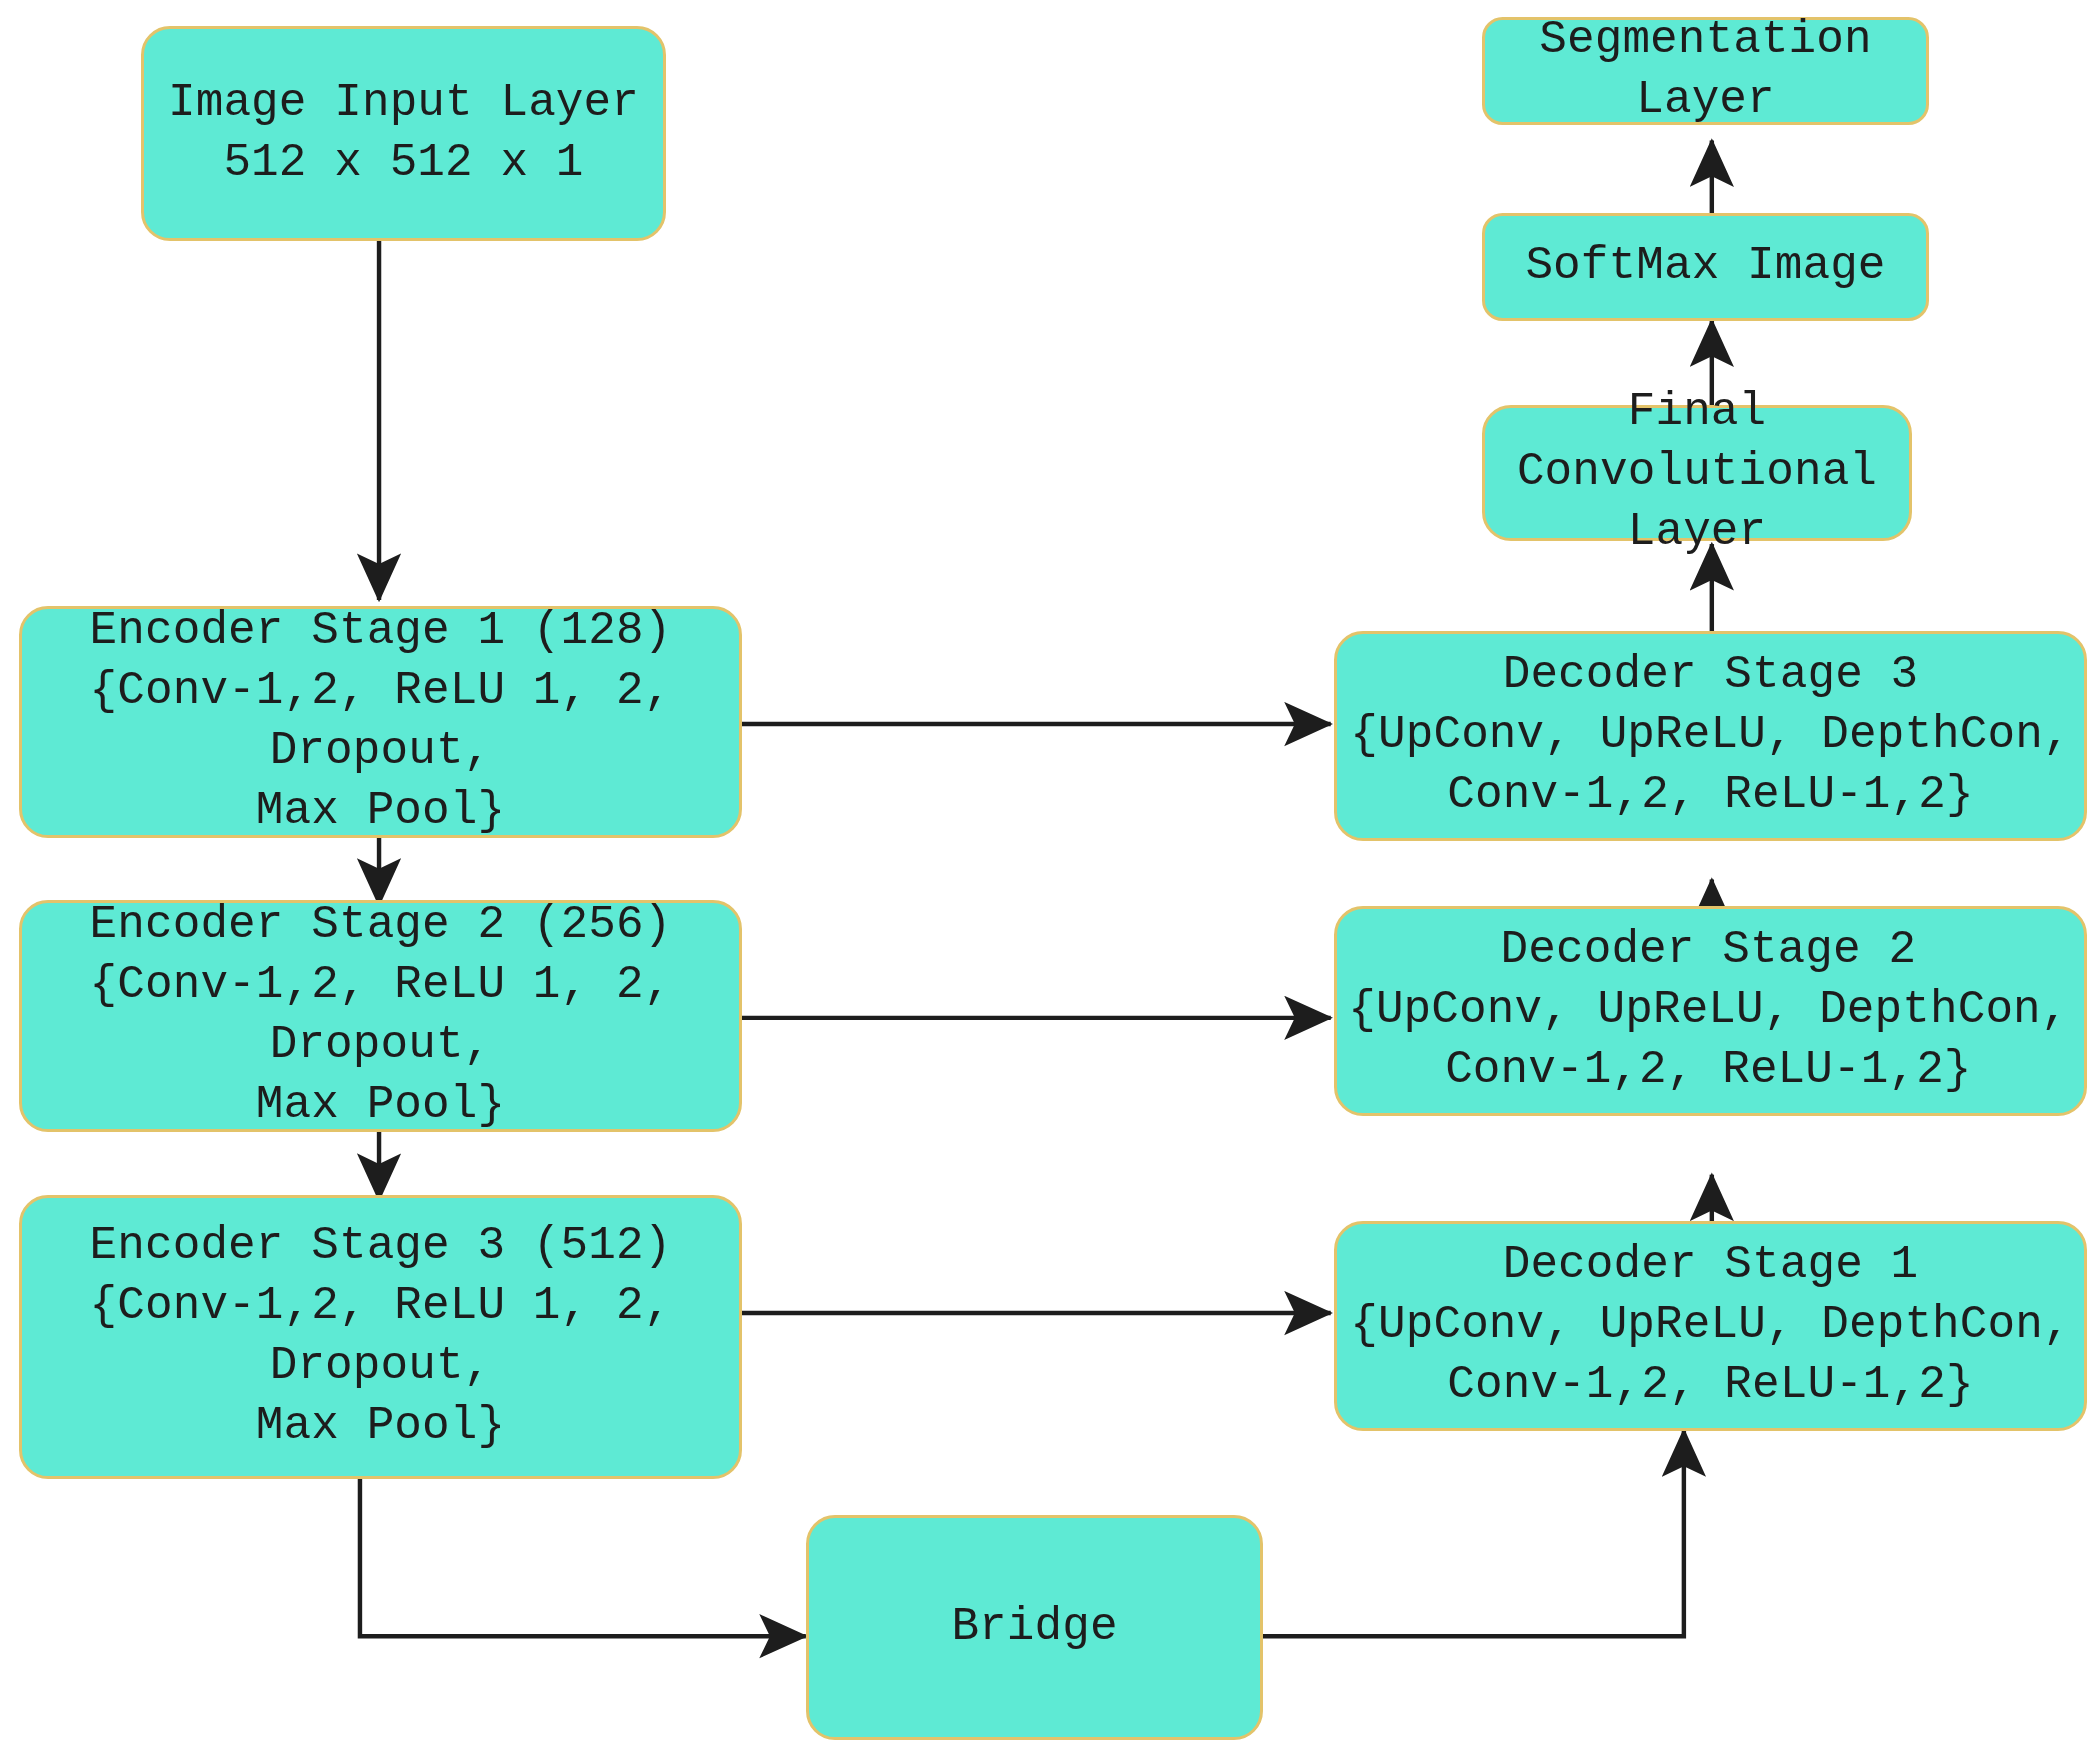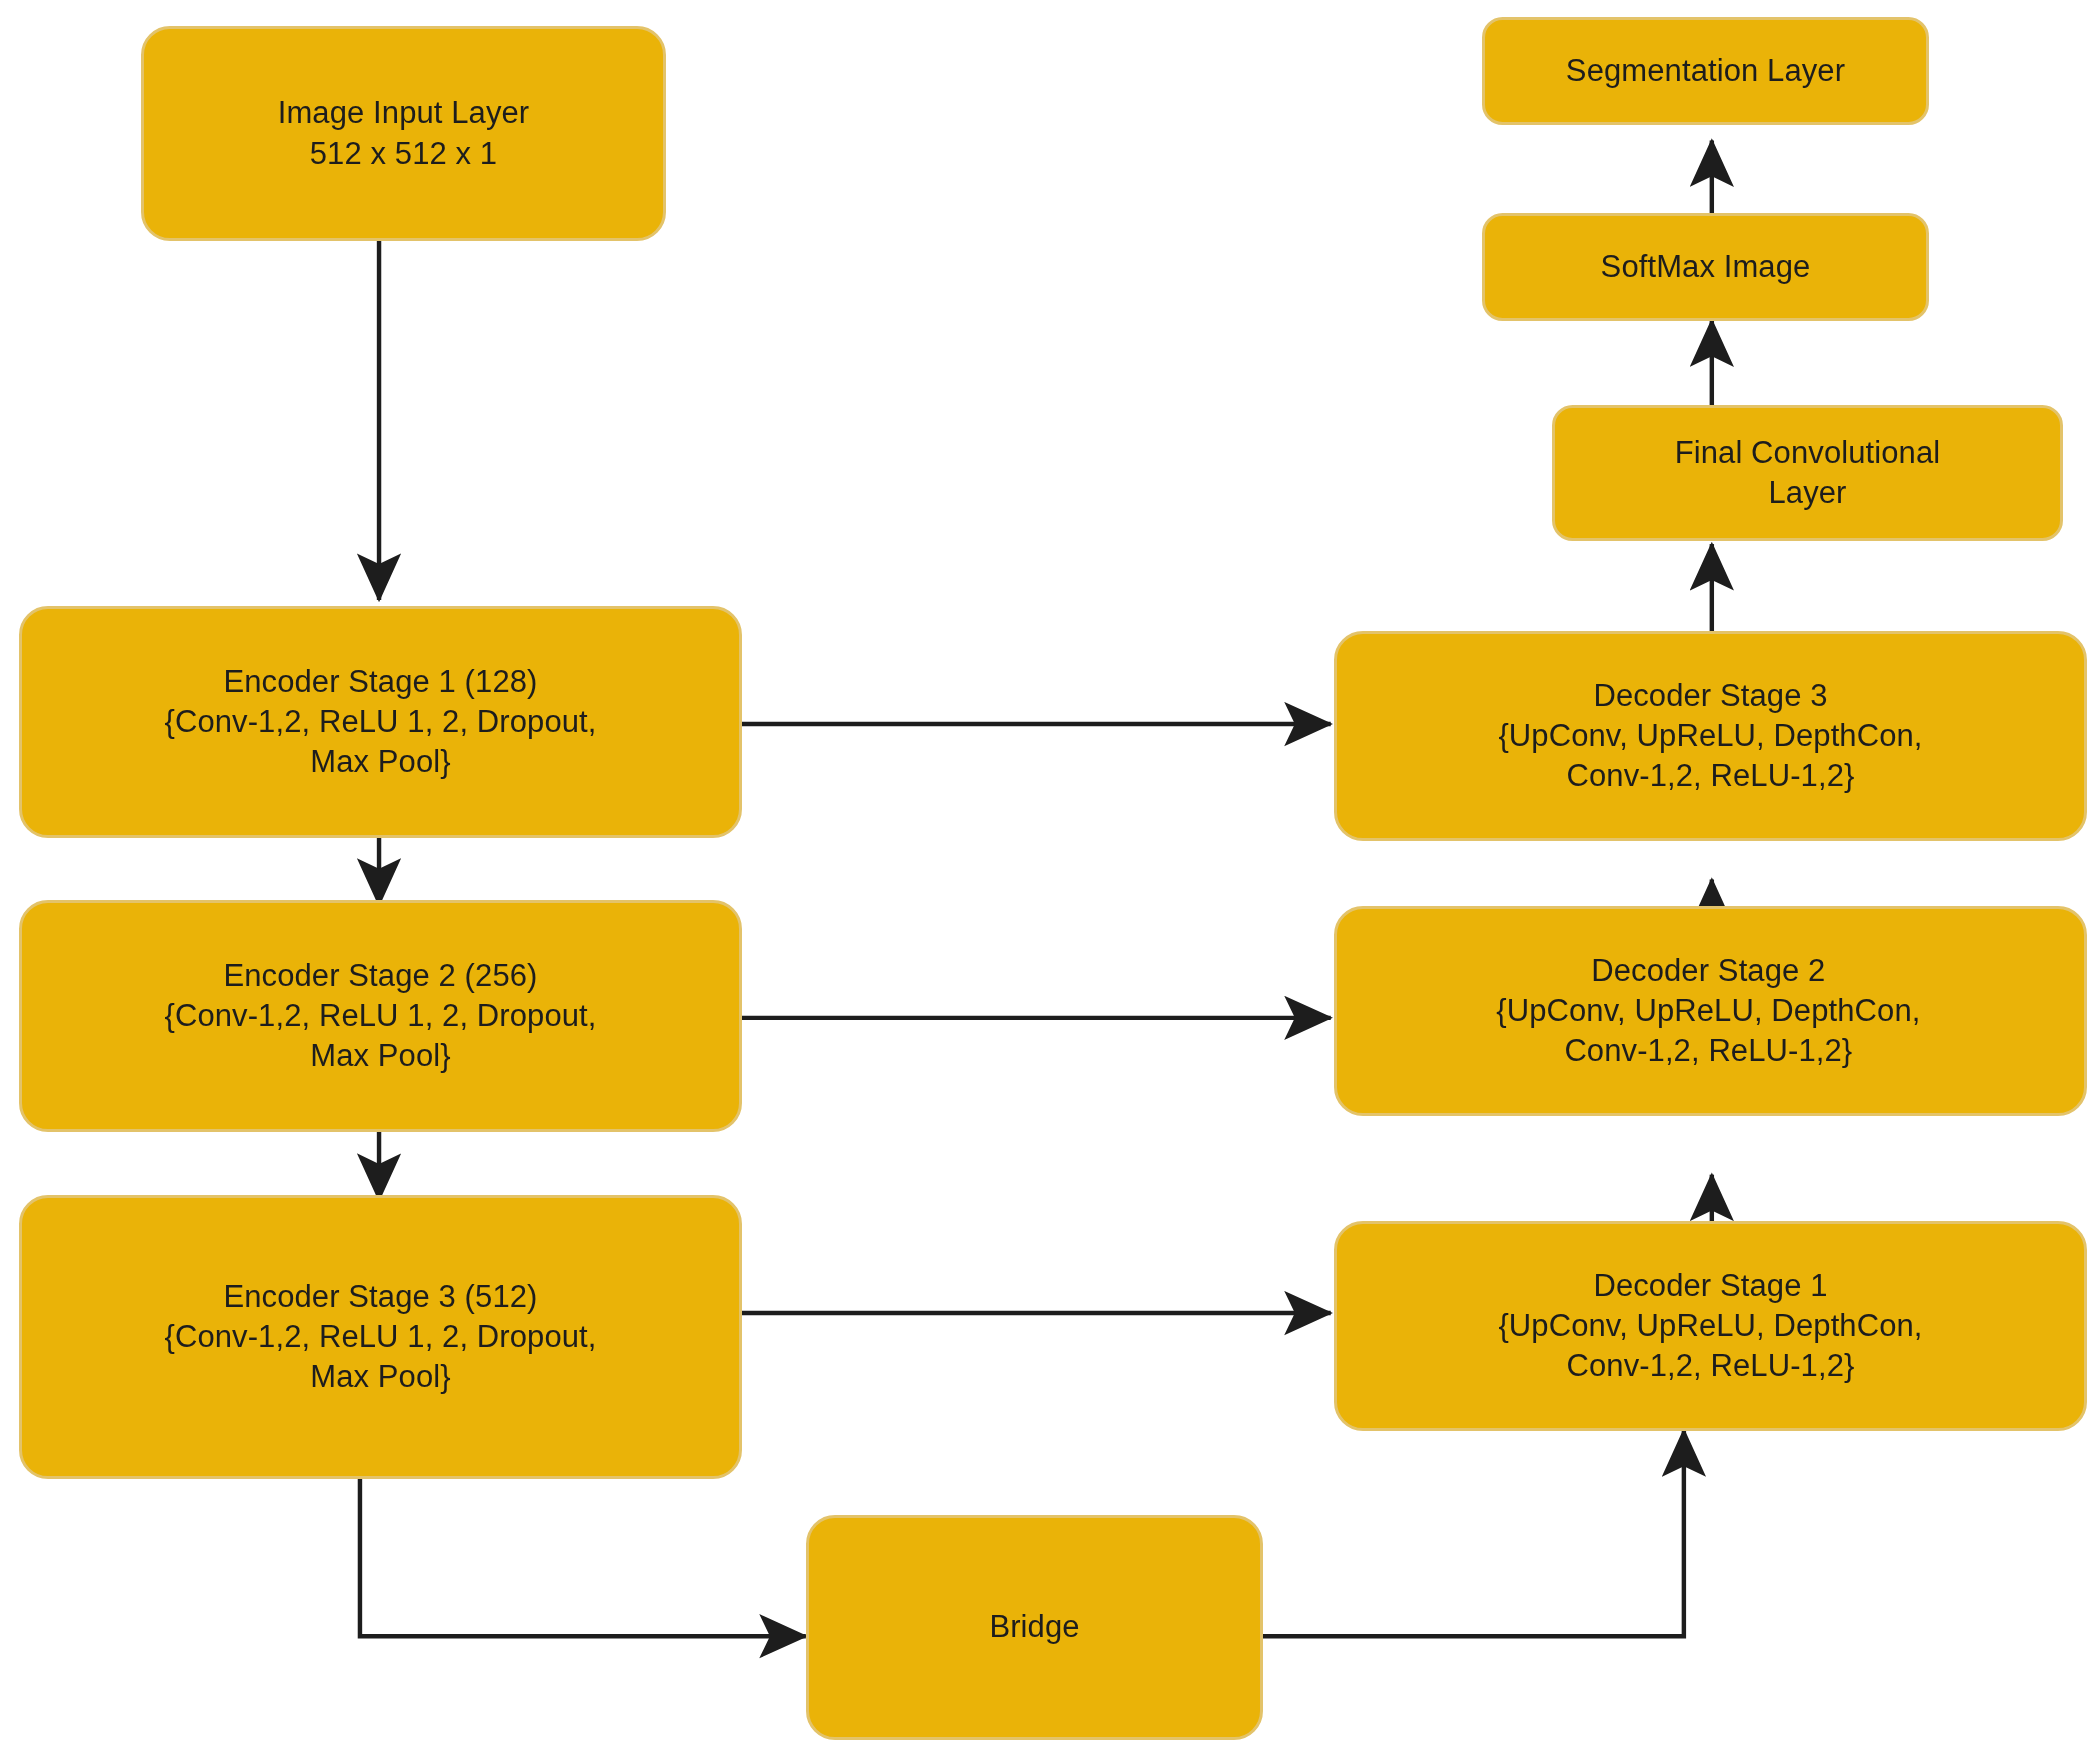--- a/index.html
+++ b/index.html
@@ -19,34 +19,35 @@
     position: absolute;
     left: 0;
     top: 0;
     width: 2097px;
     height: 1746px;
     pointer-events: none;
   }
   .node {
     position: absolute;
     box-sizing: border-box;
-    background: #eab308;
+    background: #5eead4;
     border: 3.4px solid #e3c36a;
     border-radius: 29px;
     display: flex;
     align-items: center;
     justify-content: center;
     text-align: center;
     color: #1d1d1d;
-    font-size: 31px;
+    font-size: 46px;
     line-height: 1.30;
     letter-spacing: 0.1px;
     padding: 4.1px 12.3px;
     white-space: pre-line;
     z-index: 2;
+    font-family: Liberation Mono, monospace;
   }
   .node.small-radius { border-radius: 20.5px; }
 </style>
 </head>
 <body>
 
 <div id="canvas">
 
   <svg id="edges" viewBox="0 0 3076 2561" xmlns="http://www.w3.org/2000/svg">
     <defs>
@@ -116,21 +117,21 @@
 {UpConv, UpReLU, DepthCon,
 Conv-1,2, ReLU-1,2}</span>
   </div>
 
   <div class="node" style="left:1334px; top:631px; width:753px; height:210px;">
     <span>Decoder Stage 3
 {UpConv, UpReLU, DepthCon,
 Conv-1,2, ReLU-1,2}</span>
   </div>
 
-  <div class="node small-radius" style="left:1552px; top:405px; width:511px; height:136px;">
+  <div class="node small-radius" style="left:1482px; top:405px; width:430px; height:136px;border-radius:29px;">
     <span>Final Convolutional
 Layer</span>
   </div>
 
   <div class="node small-radius" style="left:1482px; top:213px; width:447px; height:108px;">
     <span>SoftMax Image</span>
   </div>
 
   <div class="node small-radius" style="left:1482px; top:17px; width:447px; height:108px;">
     <span>Segmentation Layer</span>

